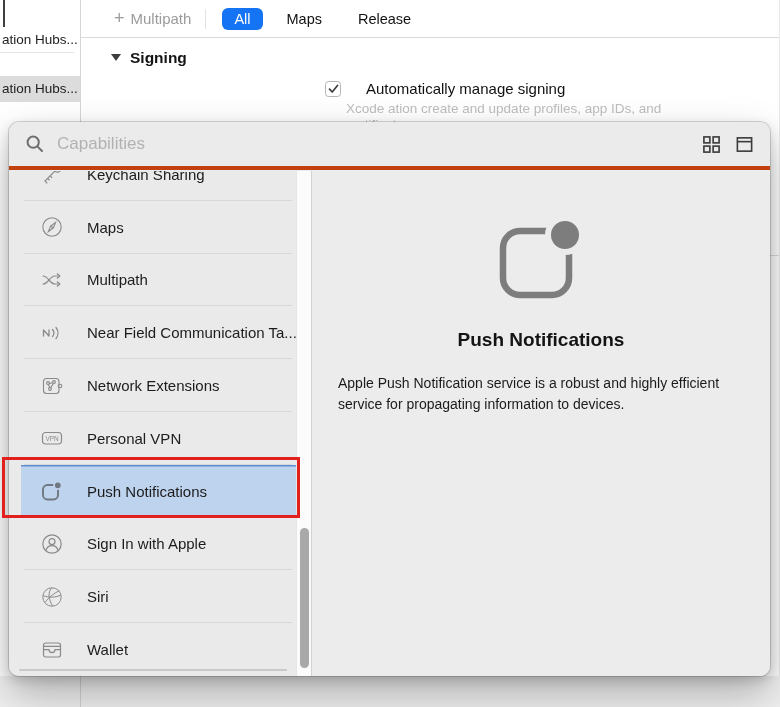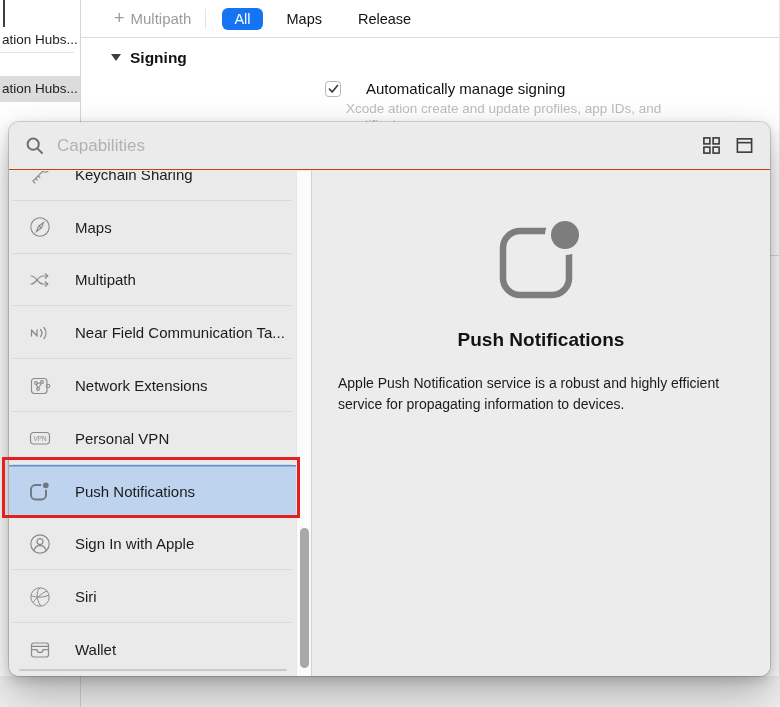--- a/index.html
+++ b/index.html
@@ -35,31 +35,31 @@
   .note1{top:101px;} .note2{top:117px;}
   .right-line{position:absolute;left:770px;top:255px;width:10px;height:1px;background:#dddddd;z-index:1;}
   .right-edge{position:absolute;right:0;top:0;width:1px;height:707px;background:#e9e9e9;z-index:1;}
   .bottom-strip{position:absolute;left:0;top:676px;width:780px;height:31px;background:#f1f0f1;z-index:2;}
   .bottom-strip .v-line{position:absolute;left:80px;top:0;width:1px;height:31px;background:#d2d2d2;}
 
   
   .popup{position:absolute;left:9px;top:122px;width:761px;height:554px;background:#ececec;border-radius:10px;
          box-shadow:0 0 0 1px rgba(0,0,0,0.15),0 18px 42px rgba(0,0,0,0.28),0 4px 12px rgba(0,0,0,0.16);z-index:10;}
   .popup-header{position:absolute;left:0;top:0;right:0;height:48px;background:#ebebeb;
-                border-bottom:1px solid #c2410c;border-radius:10px 10px 0 0;
+                border-bottom:4px solid #c2410c;border-radius:10px 10px 0 0;
                 display:flex;align-items:center;padding:0 16px;box-sizing:border-box;}
   .search-input{flex:0 0 auto;width:420px;margin-left:10px;background:transparent;border:none;outline:none;
                 font-size:17px;color:#333;font-family:"Liberation Sans",sans-serif;}
   .search-input::placeholder{color:#b2b2b2;}
   .header-icons{margin-left:auto;display:flex;align-items:center;gap:14px;}
 
   .popup-body{position:absolute;left:0;top:49px;right:0;bottom:0;display:flex;
               border-radius:0 0 10px 10px;overflow:hidden;}
   .list-pane{width:302px;position:relative;background:#eaeaea;flex:0 0 auto;}
-  .rows{margin-top:-23px;margin-right:15px;}
+  .rows{margin-top:-23px;margin-right:15px;padding-left:12px;}
   .cap-row{height:52.8px;display:flex;align-items:center;padding-left:16px;box-sizing:border-box;position:relative;}
   .cap-row::after{content:"";position:absolute;left:3px;right:4px;bottom:0;height:1px;background:#d8d8d8;}
   .cap-row:last-child::after,.cap-row.selected::after{display:none;}
   .cap-row.selected{background:var(--selection-blue,#bed3ee);
                     box-shadow:inset 0 1.5px 0 #5e8fd2,inset 0 -1.5px 0 #5e8fd2;}
   .icon-cell{width:30px;display:flex;justify-content:center;align-items:center;flex:0 0 auto;}
   .cap-label{margin-left:20px;font-size:15px;color:#1c1c1c;white-space:nowrap;}
 
   .scroll-track{position:absolute;top:0;right:0;bottom:0;width:15px;background:#fbfbfb;border-left:1px solid #e6e6e6;box-sizing:border-box;}
   .scroll-thumb{position:absolute;left:3px;width:9px;top:357px;height:140px;border-radius:5px;background:#a9a9a9;}

